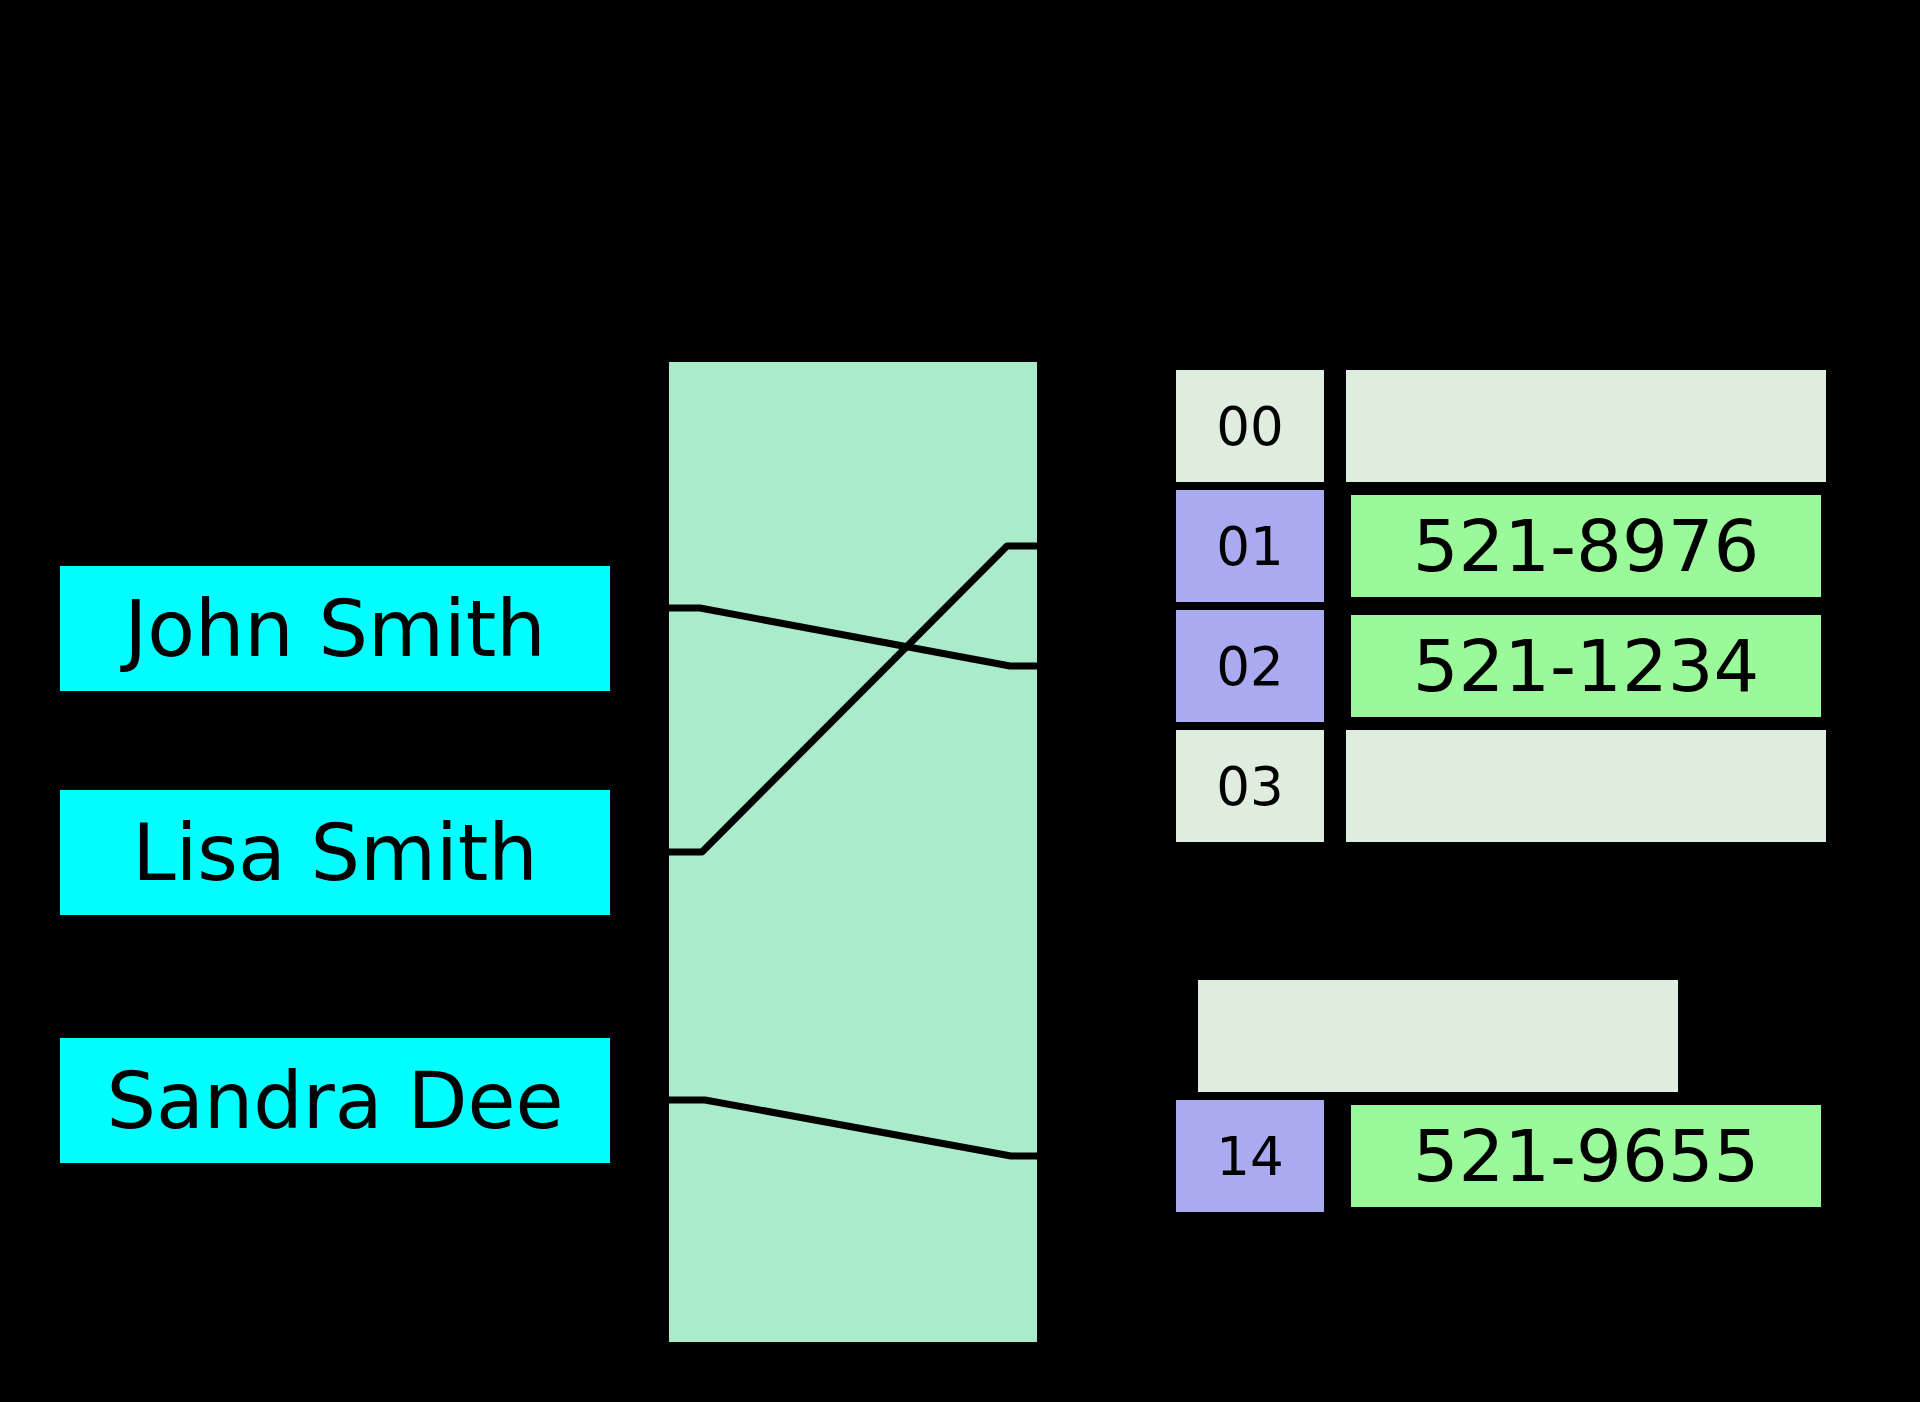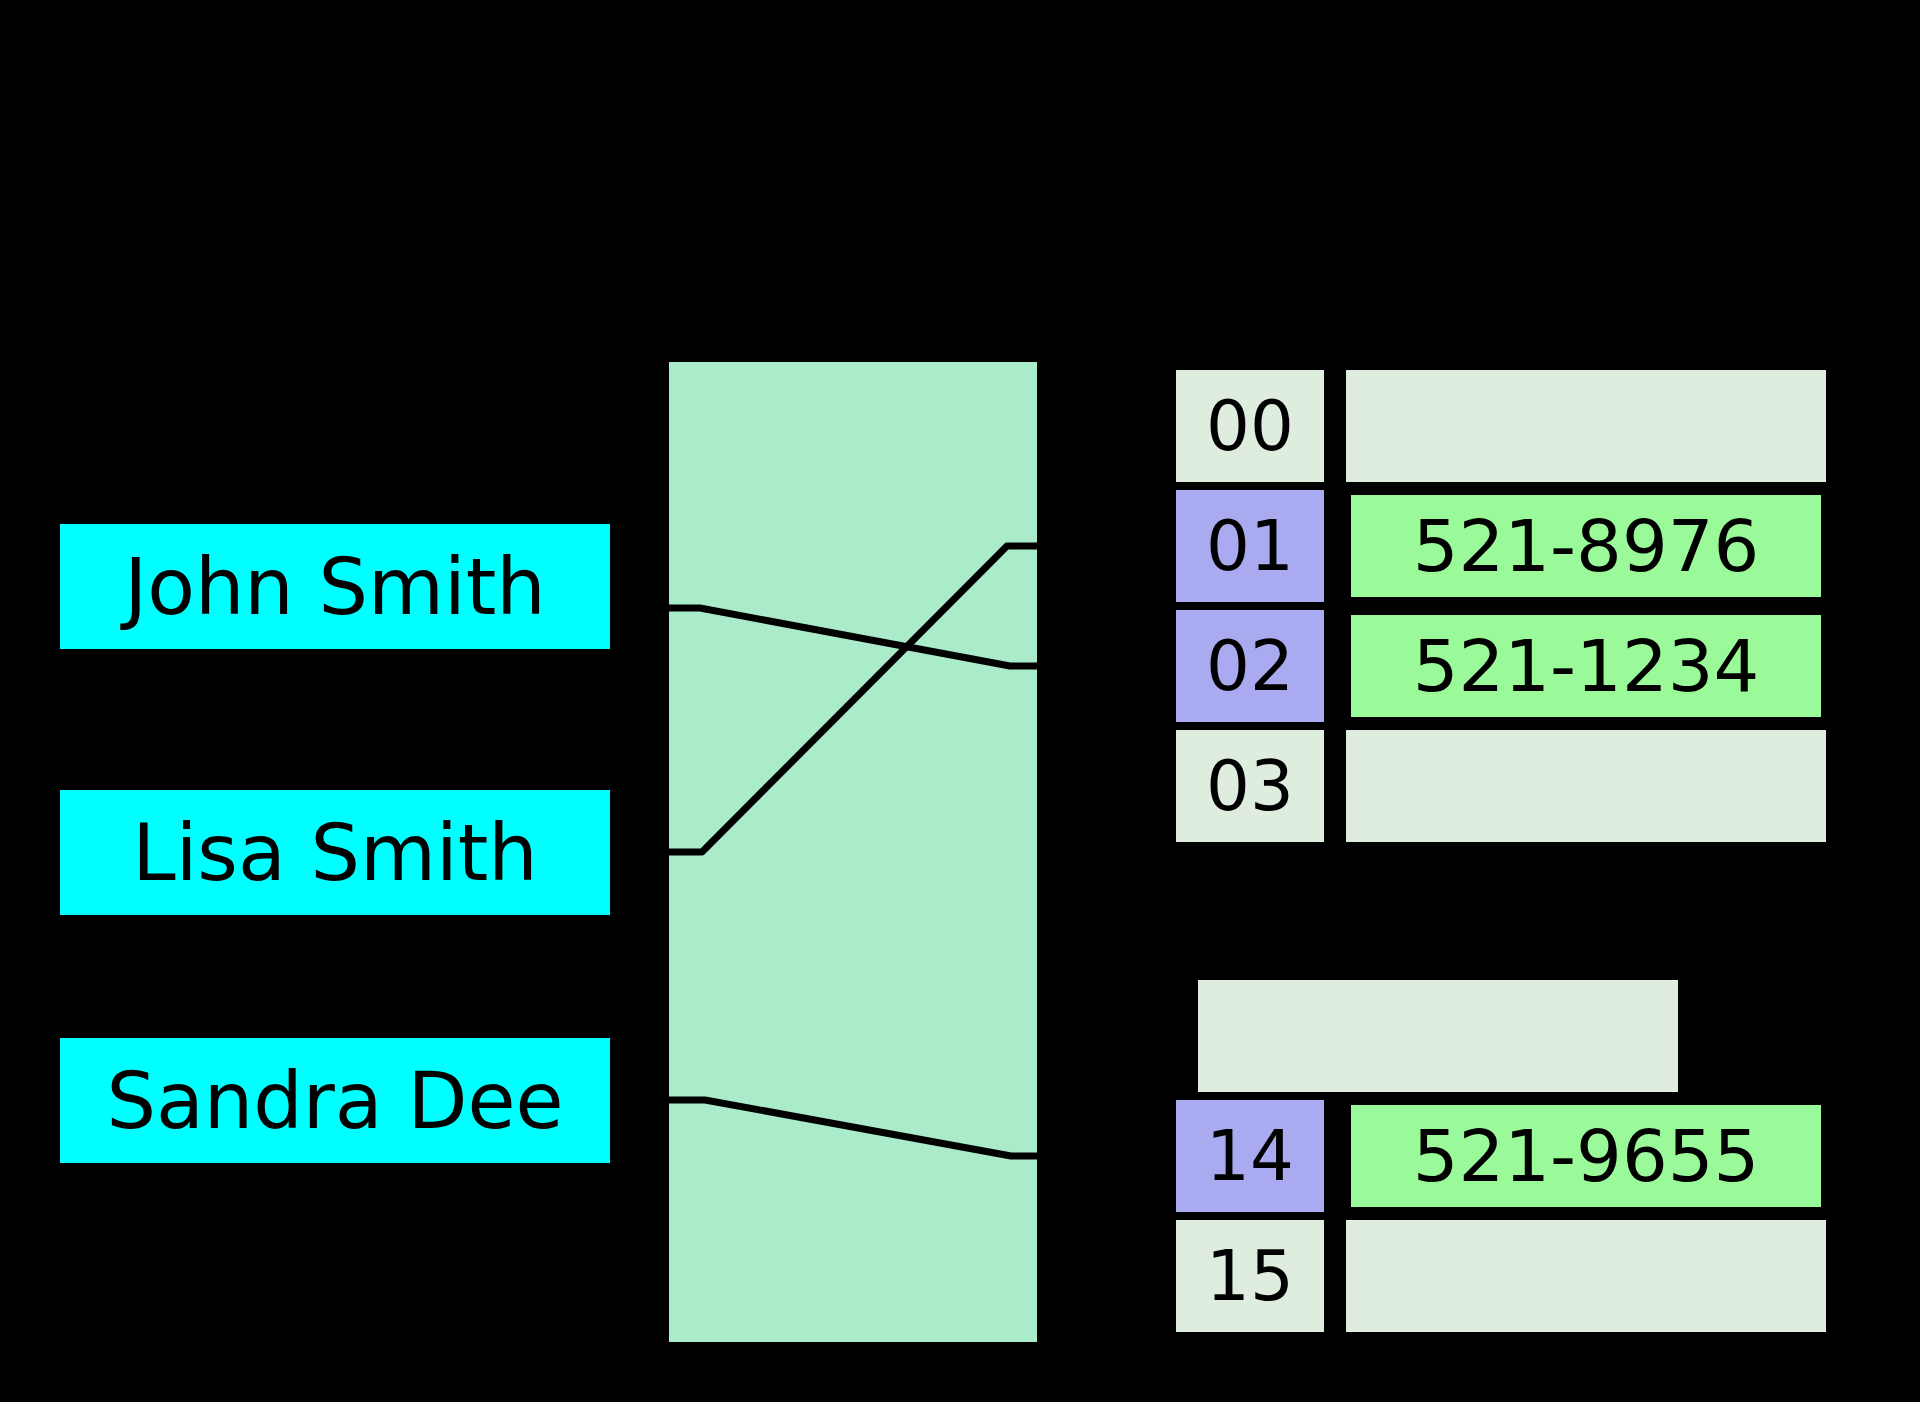--- a/index.html
+++ b/index.html
@@ -22,21 +22,21 @@
     width: 550px;
     height: 125px;
     background: var(--key-color, #00FFFF);
     display: flex;
     align-items: center;
     justify-content: center;
     font-size: 78px;
     line-height: 1;
     white-space: nowrap;
   }
-  #key-john   { top: 524px; }
+  #key-john   { top: 566px; }
   #key-lisa   { top: 790px; }
   #key-sandra { top: 1038px; }
 
   #hash-box {
     position: absolute;
     left: 669px;
     top: 362px;
     width: 368px;
     height: 980px;
     background: var(--hash-color, #AAEBCA);
@@ -67,21 +67,21 @@
     height: 112px;
   }
   .bucket-row:last-child { margin-bottom: 8px; border-radius: 21px; }
   .index-cell {
     width: 148px;
     height: 112px;
     background: var(--bucket-color, #DEEDDE);
     display: flex;
     align-items: center;
     justify-content: center;
-    font-size: 69px;
+    font-size: 53px;
     line-height: 1;
     flex: none;
   }
   .index-cell.highlighted {
     background: var(--index-hl-color, #AAAAF0);
   }
   .value-cell {
     margin-left: 22px;
     width: 480px;
     height: 112px;
@@ -141,19 +141,15 @@
       </div>
     </div>
   <div class="bucket-group" id="bucket-group-1">
       <div class="bucket-row">
         <div class="value-cell"></div>
       </div>
       <div class="bucket-row">
         <div class="index-cell highlighted">14</div>
         <div class="value-cell filled">521-9655</div>
       </div>
-      <div class="bucket-row">
-        <div class="index-cell">15</div>
-        <div class="value-cell"></div>
-      </div>
     </div>
 
 </div>
 
 </body></html>

